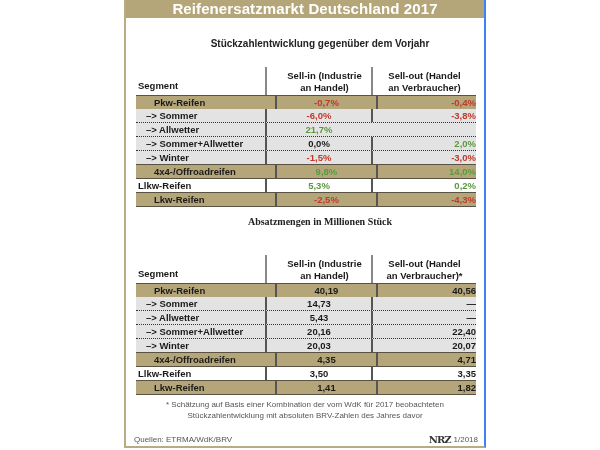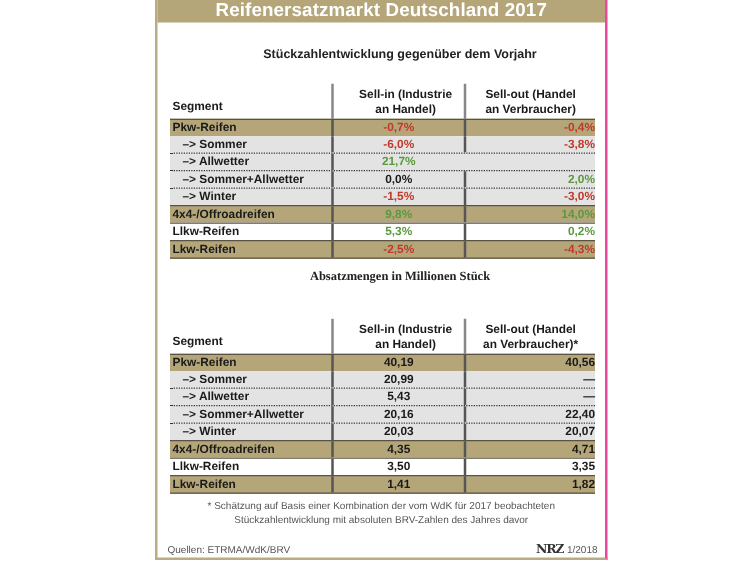--- a/index.html
+++ b/index.html
@@ -2,21 +2,21 @@
 <html><head>
   <meta charset="utf-8">
   <style>
     html, body { margin: 0; padding: 0; }
     body {
       width: 600px; height: 450px; background: #ffffff; position: relative; overflow: hidden;
       font-family: "Liberation Sans", sans-serif; color: #1a1a1a;
     }
     .frame {
       position: absolute; left: 124px; top: 0; width: 358px; height: 446px;
-      border-left: 2px solid #b9ab83; border-right: 2px solid #ec4899; border-bottom: 2px solid #b9ab83;
+      border-left: 2px solid #b9ab83; border-right: 2px solid #3b82f6; border-bottom: 2px solid #b9ab83;
       background: #ffffff;
     }
     .title-bar {
       position: absolute; left: 0; top: 0; width: 358px; height: 18px;
       background: #b5a67a; color: #ffffff; font-weight: bold; font-size: 15px;
       text-align: center; line-height: 18px; letter-spacing: 0.1px;
     }
     .section-title {
       position: absolute; left: 0; width: 358px; text-align: center;
       font-weight: bold; font-size: 10px; color: #222; padding-left: 15px;
@@ -34,21 +34,21 @@
     }
     .thead .c1 { left: 129px; width: 117px; border-left: 2px solid #888; }
     .thead .c2 { left: 235px; width: 105px; border-left: 2px solid #888; }
     .row {
       position: relative; height: 13px; line-height: 13px; font-size: 9.5px; font-weight: bold;
       display: flex;
     }
     .row .c0 { width: 129px; padding-left: 2px; box-sizing: border-box; white-space: nowrap; }
     .row .c1 { width: 106px; text-align: center; border-left: 2px solid #555; box-sizing: border-box; }
     .row .c2 { width: 105px; text-align: right; border-left: 2px solid #555; box-sizing: border-box; }
-    .row.main { background: #b5a67a; border-top: 1px solid #5a5243; }
+    .row.main { background: #b5a67a; border-top: 1px solid #5a5243; padding-left: 16px; }
     .row.sub { background: #e3e3e3; }
     .row.sub .c0 { padding-left: 10px; }
     .row.sub + .row.sub { border-top: 1px dotted #333; }
     .row.white { background: #ffffff; border-top: 1px solid #5a5243; }
     .row.last { border-bottom: 1px solid #5a5243; }
     .neg { color: #c0392b; }
     .pos { color: #5b9a3c; }
     .neu { color: #1a1a1a; }
     .footnote {
       position: absolute; left: 0; width: 358px; text-align: center; font-size: 8px; color: #555;
@@ -131,21 +131,21 @@
         <div>an Verbraucher)*</div>
       </div>
     </div>
     <div class="row main">
       <div class="c0">Pkw-Reifen</div>
       <div class="c1 neu">40,19</div>
       <div class="c2 neu">40,56</div>
     </div>
     <div class="row sub">
       <div class="c0">–&gt; Sommer</div>
-      <div class="c1 neu">20,99</div>
+      <div class="c1 neu">14,73</div>
       <div class="c2 neu">—</div>
     </div>
     <div class="row sub">
       <div class="c0">–&gt; Allwetter</div>
       <div class="c1 neu">5,43</div>
       <div class="c2 neu">—</div>
     </div>
     <div class="row sub">
       <div class="c0">–&gt; Sommer+Allwetter</div>
       <div class="c1 neu">20,16</div>

